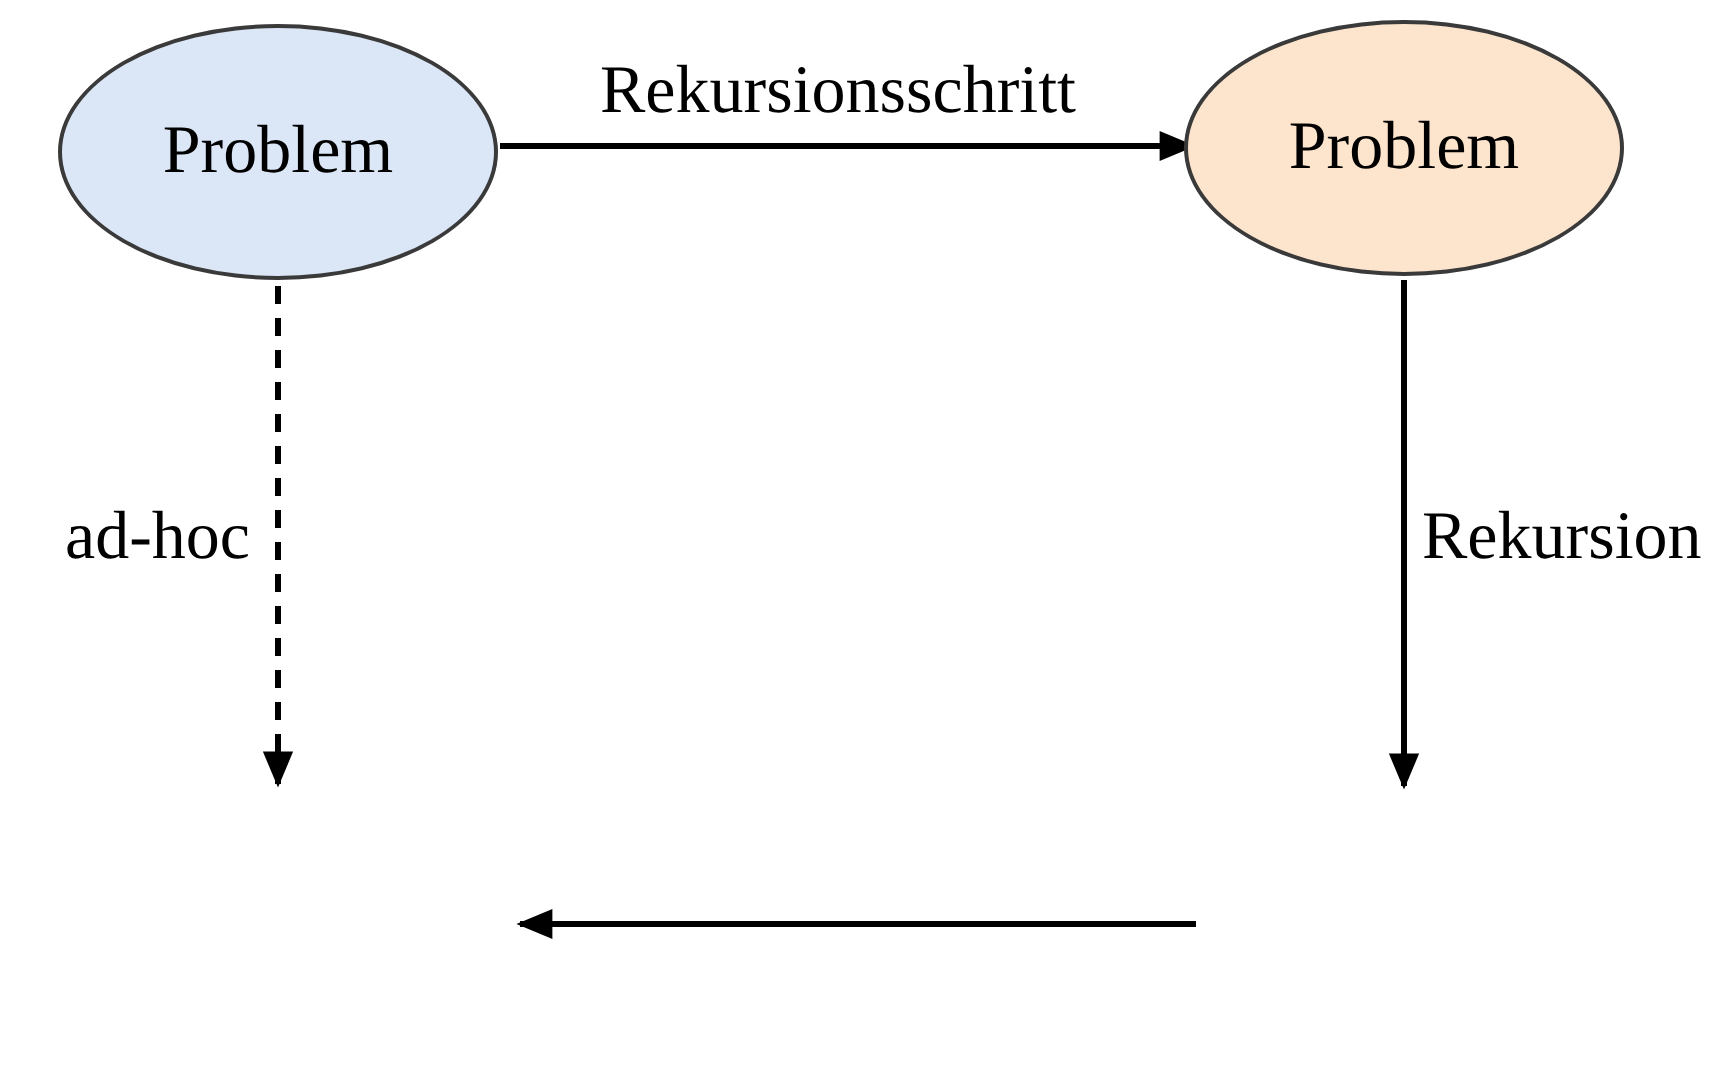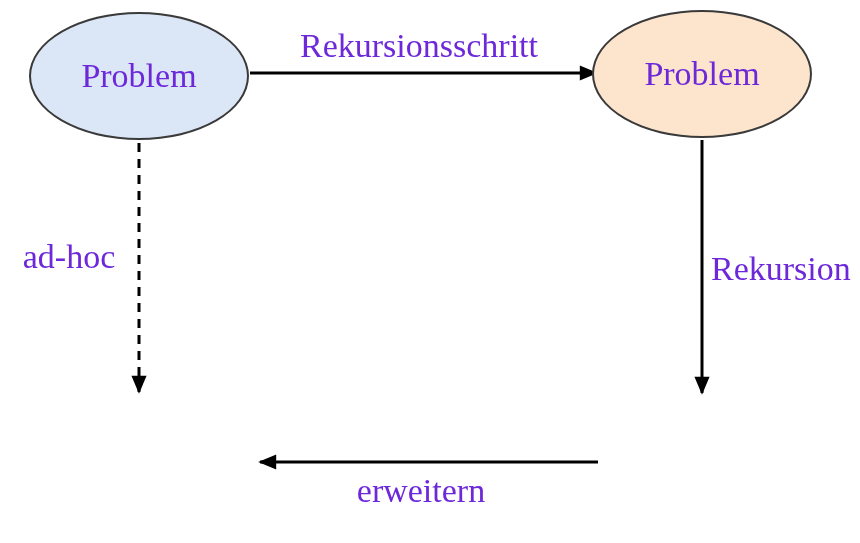--- a/index.html
+++ b/index.html
@@ -6,21 +6,21 @@
     margin: 0;
     padding: 0;
     background: #ffffff;
   }
   .canvas {
     position: relative;
     width: 860px;
     height: 543px;
     background: #ffffff;
     font-family: "Liberation Serif", serif;
-    color: #6d28d9;
+    color: #000000;
     overflow: hidden;
   }
   .edges-svg {
     position: absolute;
     left: 0;
     top: 0;
     width: 860px;
     height: 543px;
   }
   .node {
@@ -52,23 +52,23 @@
   .label-rekursionsschritt {
     left: 254px; top: 25px;
     width: 330px;
     text-align: center;
   }
   .label-rekursion {
     left: 711px; top: 248px;
     text-align: left;
   }
   .label-adhoc {
-    left: 13px; top: 236px;
+    left: 13px; top: 248px;
     width: 112px;
-    text-align: center;
+    text-align: right;
   }
   .label-erweitern {
     left: 311px; top: 470px;
     width: 220px;
     text-align: center;
   }
 </style>
 </head>
 <body>
 
@@ -99,15 +99,14 @@
   </div>
 
 
 
   <div class="edge-label label-rekursion">Rekursion</div>
 
   <div class="edge-label label-rekursionsschritt">Rekursionsschritt</div>
 
   <div class="edge-label label-adhoc">ad-hoc</div>
 
-  <div class="edge-label label-erweitern">erweitern</div>
 
 </div>
 
 </body></html>

